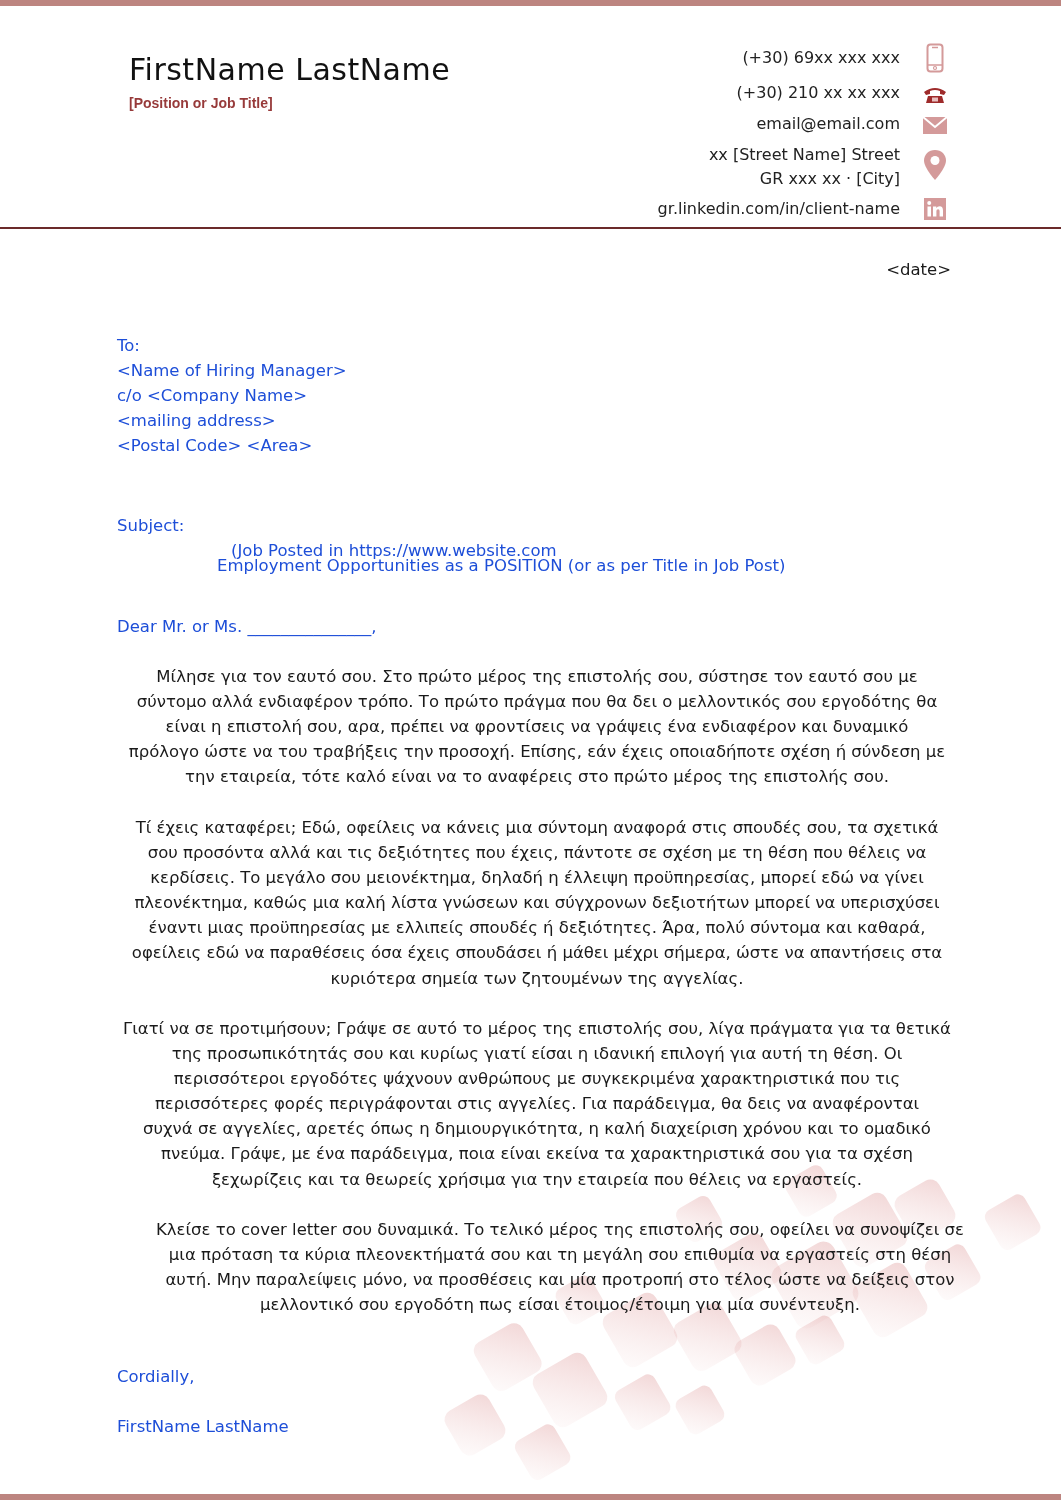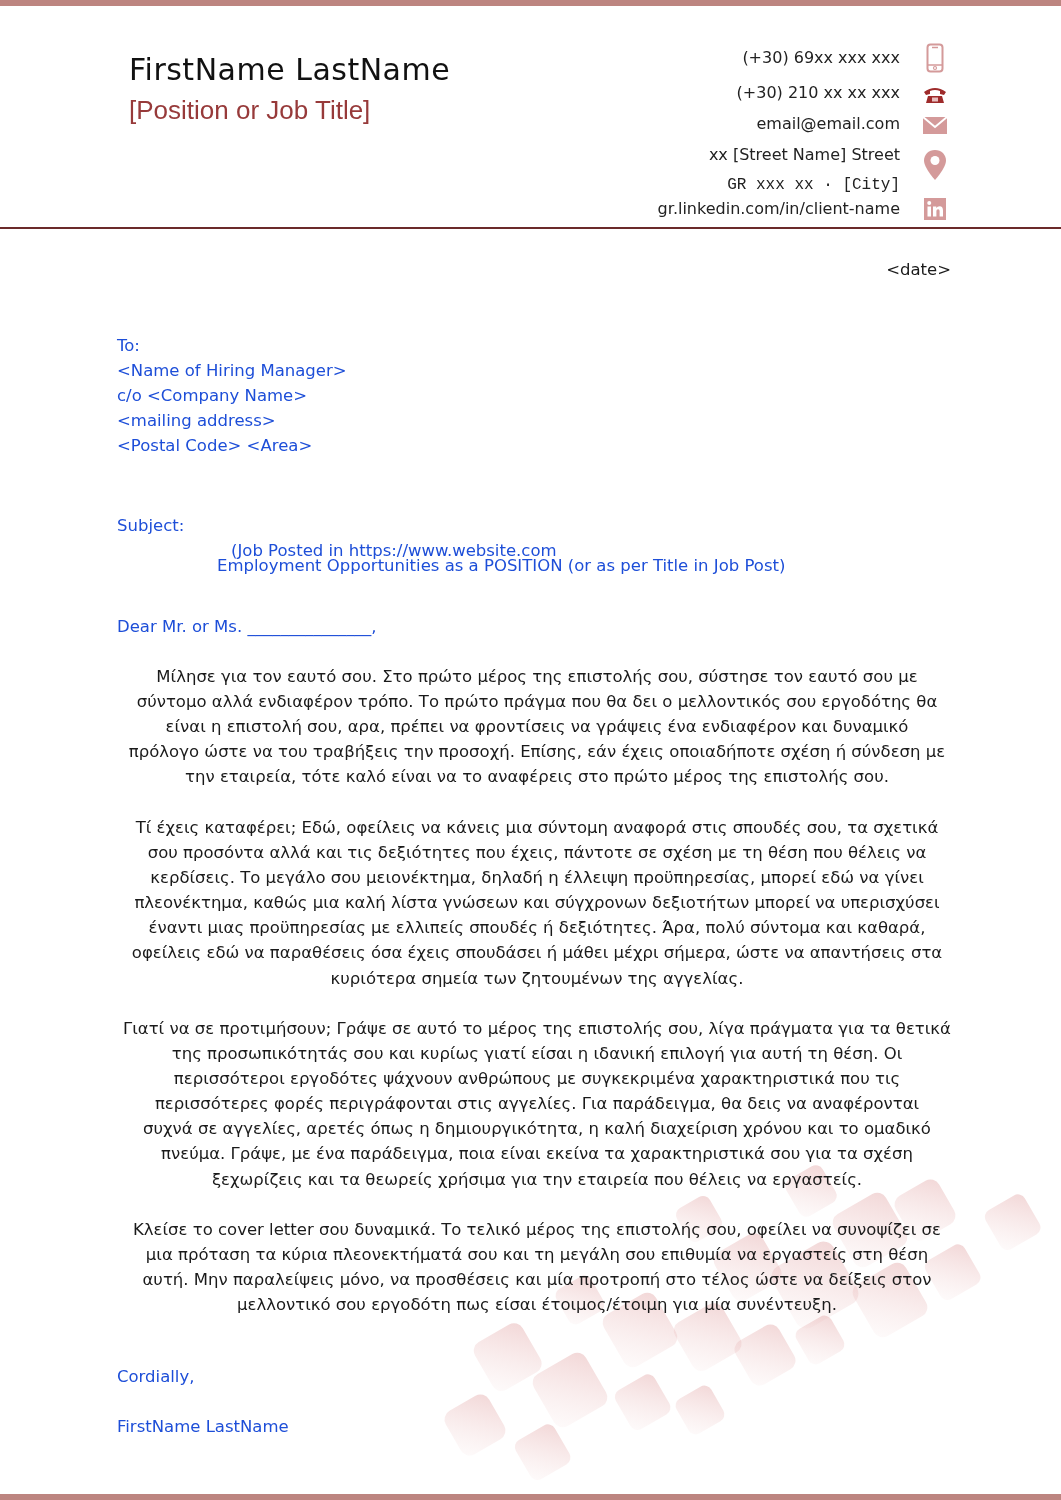--- a/index.html
+++ b/index.html
@@ -7,21 +7,21 @@
       width: 1061px; height: 1500px; position: relative; overflow: hidden;
       background: #ffffff;
       font-family: "DejaVu Sans", sans-serif;
       color: #1a1a1a;
     }
     .top-bar { position: absolute; left: 0; top: 0; width: 1061px; height: 6px; background: #bd8580; }
     .bottom-bar { position: absolute; left: 0; top: 1494px; width: 1061px; height: 6px; background: #bd8580; }
     .header-rule { position: absolute; left: 0; top: 227px; width: 1061px; height: 2px; background: #6b2a2a; }
 
     .name { position: absolute; left: 129px; top: 52px; font-size: 30px; letter-spacing: 0.5px; color: #111; font-weight: normal; white-space: nowrap; }
-    .job-title { position: absolute; left: 129px; top: 95px; font-size: 26px; font-weight: normal; color: #973a3a; white-space: nowrap; font-family: "Liberation Sans", sans-serif; }
+    .job-title { position: absolute; left: 129px; top: 95px; font-size: 14px; font-weight: bold; color: #973a3a; white-space: nowrap; font-family: "Liberation Sans", sans-serif; }
 
     .contact { position: absolute; right: 161px; font-size: 16px; color: #222; text-align: right; white-space: nowrap; }
     .icon { position: absolute; left: 921px; width: 28px; display: flex; align-items: center; justify-content: center; }
 
     .text { position: absolute; left: 117px; font-size: 16.5px; color: #1d4ed8; white-space: nowrap; }
     .date { position: absolute; right: 110px; top: 260px; font-size: 16.5px; }
 
     .para { position: absolute; left: 117px; width: 840px; font-size: 16.5px; line-height: 25.1px; color: #1a1a1a; text-align: center; }
     .para span { display: block; white-space: nowrap; }
 
@@ -64,21 +64,21 @@
 </svg>
 
 <header>
   <div class="name">FirstName LastName</div>
   <div class="job-title">[Position or Job Title]</div>
 
   <div class="contact" style="top:48px;">(+30) 69xx xxx xxx</div>
   <div class="contact" style="top:83px;">(+30) 210 xx xx xxx</div>
   <div class="contact" style="top:114px;">email@email.com</div>
   <div class="contact" style="top:145px;">xx [Street Name] Street</div>
-  <div class="contact" style="top:176px;font-family:Liberation Mono, monospace;">GR xxx xx · [City]</div>
+  <div class="contact" style="top:169px;">GR xxx xx · [City]</div>
   <div class="contact" style="top:199px;">gr.linkedin.com/in/client-name</div>
 
   <span class="icon" style="top:42px; height:32px;">
     <svg width="18" height="30" viewBox="0 0 18 30">
       <rect x="1.5" y="1.5" width="15" height="27" rx="3" fill="none" stroke="#d49a9a" stroke-width="2"></rect>
       <line x1="6" y1="4.5" x2="12" y2="4.5" stroke="#d49a9a" stroke-width="1.5"></line>
       <line x1="2" y1="22" x2="16" y2="22" stroke="#d49a9a" stroke-width="1.5"></line>
       <circle cx="9" cy="25" r="1.5" fill="none" stroke="#d49a9a" stroke-width="1.2"></circle>
     </svg>
   </span>
@@ -149,21 +149,21 @@
   <div class="para" style="top:1016px;">
     <span>Γιατί να σε προτιμήσουν; Γράψε σε αυτό το μέρος της επιστολής σου, λίγα πράγματα για τα θετικά</span>
     <span>της προσωπικότητάς σου και κυρίως γιατί είσαι η ιδανική επιλογή για αυτή τη θέση. Οι</span>
     <span>περισσότεροι εργοδότες ψάχνουν ανθρώπους με συγκεκριμένα χαρακτηριστικά που τις</span>
     <span>περισσότερες φορές περιγράφονται στις αγγελίες. Για παράδειγμα, θα δεις να αναφέρονται</span>
     <span>συχνά σε αγγελίες, αρετές όπως η δημιουργικότητα, η καλή διαχείριση χρόνου και το ομαδικό</span>
     <span>πνεύμα. Γράψε, με ένα παράδειγμα, ποια είναι εκείνα τα χαρακτηριστικά σου για τα σχέση</span>
     <span>ξεχωρίζεις και τα θεωρείς χρήσιμα για την εταιρεία που θέλεις να εργαστείς.</span>
   </div>
 
-  <div class="para" style="top:1217px;">
+  <div class="para" style="top:1217px;margin-left:23px;">
     <span>Κλείσε το cover letter σου δυναμικά. Το τελικό μέρος της επιστολής σου, οφείλει να συνοψίζει σε</span>
     <span>μια πρόταση τα κύρια πλεονεκτήματά σου και τη μεγάλη σου επιθυμία να εργαστείς στη θέση</span>
     <span>αυτή. Μην παραλείψεις μόνο, να προσθέσεις και μία προτροπή στο τέλος ώστε να δείξεις στον</span>
     <span>μελλοντικό σου εργοδότη πως είσαι έτοιμος/έτοιμη για μία συνέντευξη.</span>
   </div>
 
   <div class="text" style="top:1367px;">Cordially,</div>
   <div class="text" style="top:1417px;">FirstName LastName</div>
 </main>
 

